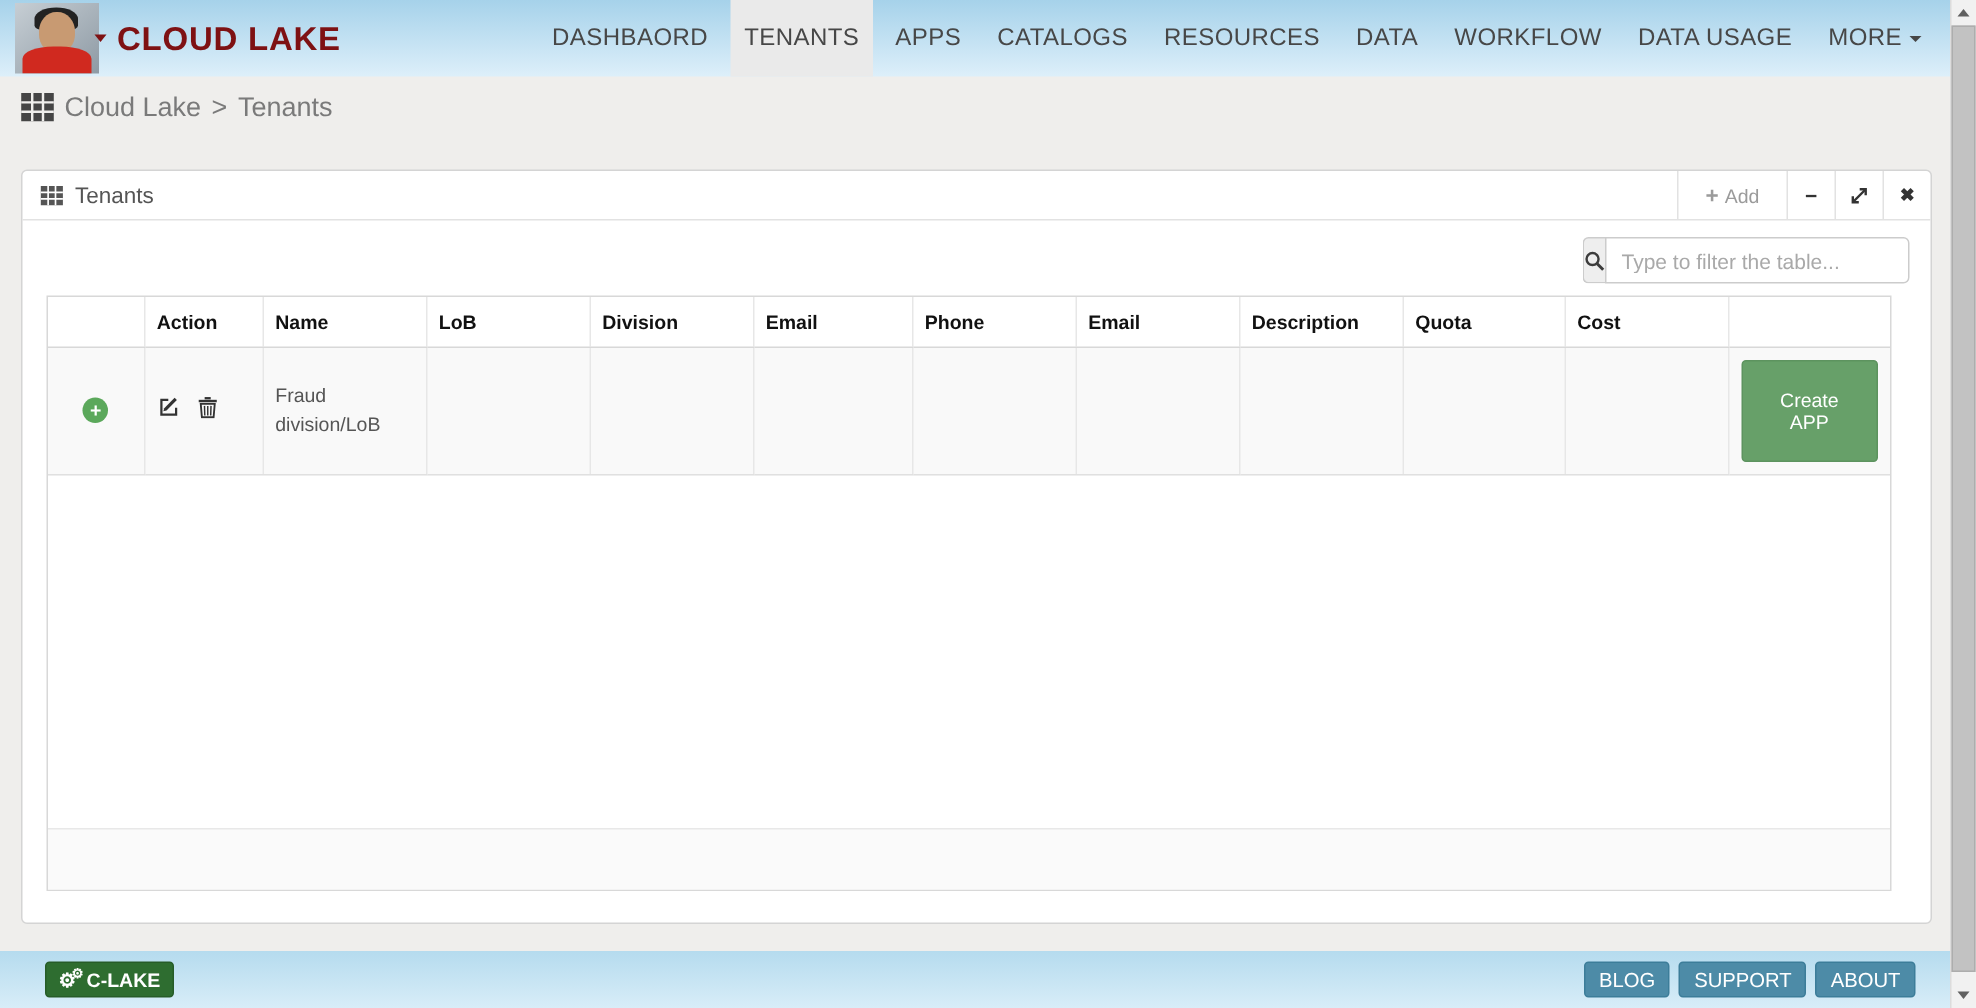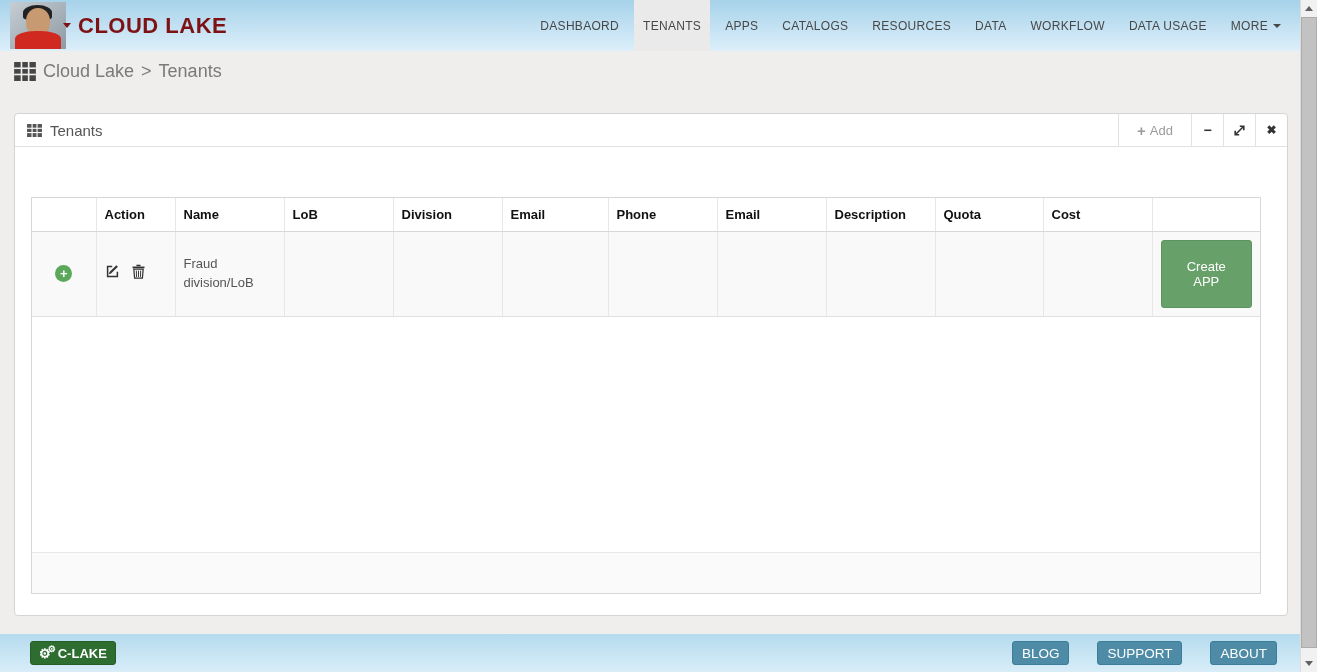--- a/index.html
+++ b/index.html
@@ -12,21 +12,21 @@
   .avatar{position:absolute;left:10px;top:2px;width:56px;height:47px;overflow:hidden;
     background:linear-gradient(140deg,#c6ced4,#8e9aa4);cursor:pointer;}
   .av-hair{position:absolute;left:13px;top:3px;width:29px;height:15px;background:#222;border-radius:50% 50% 20% 20%;}
   .av-head{position:absolute;left:16px;top:6px;width:24px;height:27px;background:#c89a72;border-radius:48% 48% 44% 44%;}
   .av-shirt{position:absolute;left:5px;top:29px;width:46px;height:18px;background:#d0291f;border-radius:45% 45% 0 0;}
   .brand-caret{position:absolute;left:63px;top:23px;width:0;height:0;cursor:pointer;
     border-left:4px solid transparent;border-right:4px solid transparent;border-top:5px solid var(--brand-text,#7e1113);}
   .brand{position:absolute;left:78px;top:0;height:51px;line-height:51px;
     font-size:22px;font-weight:bold;letter-spacing:0.5px;color:var(--brand-text,#7e1113);cursor:pointer;}
   .nav{position:absolute;right:7px;top:0;height:51px;display:flex;align-items:stretch;}
-  .nav-item{display:flex;align-items:center;padding:0 9px;margin:0 3px;font-size:12px;
+  .nav-item{display:flex;align-items:center;padding:0 9px;margin:0 3px;font-size:16px;
     letter-spacing:0.3px;color:#474747;cursor:pointer;white-space:nowrap;}
   .nav-item.active{background:var(--active-tab-bg,#eaeaea);}
   .nav-caret{width:0;height:0;margin-left:5px;border-left:4px solid transparent;
     border-right:4px solid transparent;border-top:4px solid #474747;}
 
   
   .breadcrumb{position:absolute;left:14px;top:61px;display:flex;align-items:center;gap:7px;
     font-size:18px;color:#7a7a7a;}
   .breadcrumb .bc-link{cursor:pointer;}
 
@@ -74,21 +74,21 @@
 
   
   .footer{position:absolute;left:0;top:634px;width:1300px;height:38px;
     background:linear-gradient(to bottom,var(--footer-top,#b5dbee),var(--footer-bottom,#d8edf8));}
   .clake{position:absolute;left:30px;top:7px;height:24px;display:flex;align-items:center;gap:2px;
     background:var(--clake-bg,#2e6d30);border:1px solid #265c28;border-radius:3px;color:#fff;
     font-size:13px;font-weight:bold;padding:0 8px;cursor:pointer;font-family:"Liberation Sans",sans-serif;}
   .gears{display:inline-flex;align-items:flex-start;line-height:1;}
   .gears .g1{font-size:13px;}
   .gears .g2{font-size:9px;margin-left:-3px;margin-top:-2px;}
-  .footer-links{position:absolute;right:23px;top:7px;display:flex;gap:28px;}
+  .footer-links{position:absolute;right:23px;top:7px;display:flex;gap:6px;}
   .flink{height:24px;background:var(--footer-link-bg,#4d8ba7);border:1px solid #3c7d99;border-radius:3px;
     color:#fff;font-size:13.5px;padding:2px 9px;cursor:pointer;font-family:"Liberation Sans",sans-serif;}
 
   
   .scrollbar{position:absolute;right:0;top:0;width:17px;height:672px;background:#f1f1f1;
     border-left:1px solid #dcdcdc;box-sizing:border-box;}
   .sb-arrow{position:absolute;left:0;width:16px;height:17px;display:flex;align-items:center;justify-content:center;cursor:pointer;}
   .sb-arrow.up{top:0;}
   .sb-arrow.down{bottom:0;}
   .tri-up{width:0;height:0;border-left:4px solid transparent;border-right:4px solid transparent;border-bottom:5px solid #606060;}
@@ -172,20 +172,31 @@
                 <path d="M2.2 6.8 v4 h4"></path>
               </svg>
           </span>
         </div>
         <div class="ctrl ctrl-close">
           <span>✖</span>
         </div>
       </div>
     </div>
 
+    <div class="search-group">
+      <span class="search-addon">
+        <span style="display:inline-flex;">
+          <svg width="14" height="14" viewBox="0 0 14 14">
+              <circle cx="5.7" cy="5.7" r="4" fill="none" stroke="#3c3c3c" stroke-width="1.6"></circle>
+            <line x1="8.8" y1="8.8" x2="12.8" y2="12.8" stroke="#3c3c3c" stroke-width="2"></line>
+            </svg>
+        </span>
+      </span>
+      <input class="search-input" type="text" placeholder="Type to filter the table..." style="">
+    </div>
 
     <div class="table-wrap">
       <table class="grid">
         <colgroup>
           <col style="width:64px">
             <col style="width:79px">
             <col style="width:109px">
             <col style="width:109px">
           <col style="width:109px">
             <col style="width:106px">

